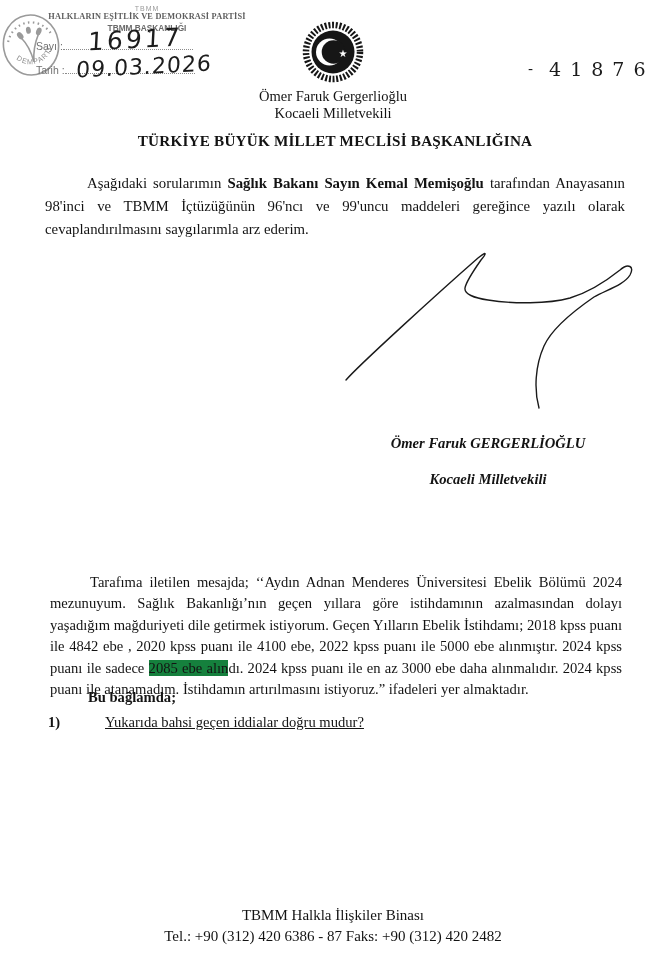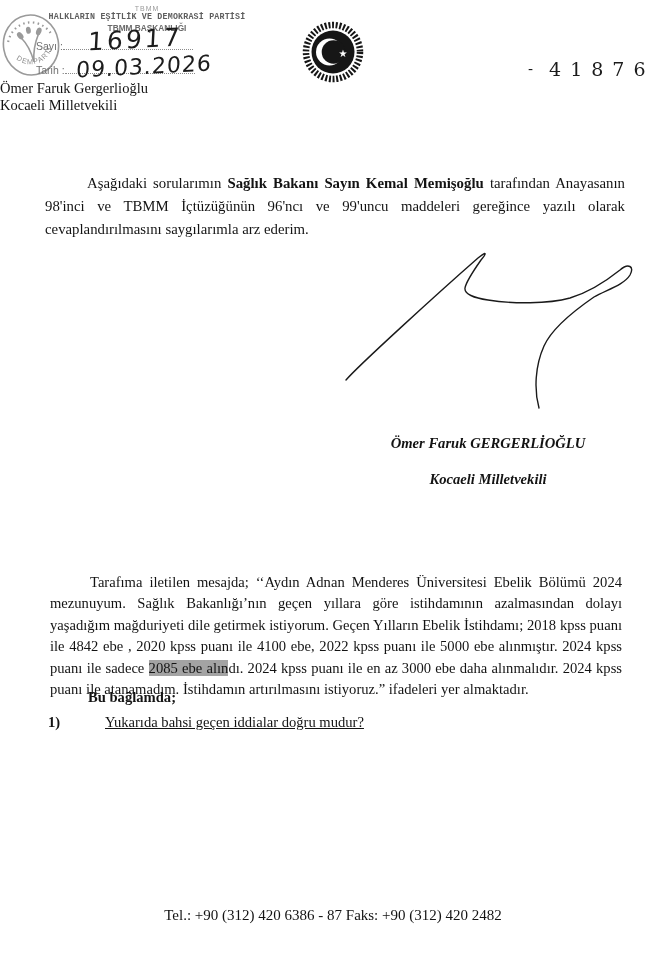--- a/index.html
+++ b/index.html
@@ -5,35 +5,35 @@
   html,body{margin:0;padding:0;background:#e8e8e8;}
   .page{
     position:relative;width:666px;height:978px;background:#ffffff;
     font-family:"Liberation Serif", serif;color:#131313;overflow:hidden;
     margin:0 auto;
   }
   
   .stamp-block{position:absolute;left:36px;top:5px;width:222px;color:#5a5a5a;}
   .stamp-org{font-family:"Liberation Sans",sans-serif;font-size:7px;color:#9a9a9a;
     text-align:center;letter-spacing:1px;}
-  .stamp-line1{font-family:Liberation Mono, monospace;font-size:8.3px;font-weight:bold;
+  .stamp-line1{font-family:Liberation Serif, serif;font-size:8.3px;font-weight:bold;
     color:#5e5e5e;text-align:center;letter-spacing:.2px;white-space:nowrap;}
   .stamp-line2{font-family:"Liberation Sans",sans-serif;font-size:8.3px;font-weight:bold;
     color:#6a6a6a;text-align:center;margin-top:2px;}
   .stamp-row{position:relative;margin-top:6px;height:18px;font-family:"Liberation Sans",sans-serif;
     font-size:10.5px;color:#707070;}
   .stamp-row .dots{display:inline-block;width:130px;border-bottom:1px dotted #8b8b8b;height:10px;}
   .hand{position:absolute;font-family:"DejaVu Sans",sans-serif;color:#1c1c1c;
     transform:rotate(-3deg) skewX(-6deg);font-weight:500;white-space:nowrap;}
   .hand-sayi{left:52px;top:-14px;font-size:25px;letter-spacing:3px;}
   .hand-tarih{left:40px;top:-9px;font-size:22px;letter-spacing:1px;}
   .dem-logo{position:absolute;left:1px;top:10px;}
   
   .tbmm-logo{position:absolute;left:302px;top:21px;}
-  .letterhead{position:absolute;top:80px;left:0;width:666px;line-height:17px;}
+  .letterhead{position:absolute;top:88px;left:0;width:666px;text-align:center;line-height:17px;}
   .letterhead .lh-name{font-size:14.5px;}
   .letterhead .lh-title{font-size:14.5px;}
   
   .doc-number{position:absolute;left:528px;top:58px;display:flex;align-items:center;gap:16px;
     font-family:"DejaVu Serif",serif;font-size:19px;color:#1b1b1b;}
   .doc-number .num{letter-spacing:9px;}
   .doc-number .dash{font-size:15px;}
   
   .heading{position:absolute;top:132px;left:45px;width:580px;text-align:center;
     font-size:15.2px;font-weight:bold;letter-spacing:.2px;}
@@ -41,21 +41,21 @@
   .intro{position:absolute;top:157px;left:45px;width:580px;font-size:14.8px;
     line-height:23px;text-align:justify;text-indent:42px;}
   
   .signature{position:absolute;left:338px;top:248px;}
   .signatory{position:absolute;left:338px;top:435px;width:300px;text-align:center;font-style:italic;}
   .signatory .sg-name{font-size:14.6px;font-weight:bold;}
   .signatory .sg-title{font-size:14.6px;font-weight:bold;margin-top:19px;}
   
   .quote{position:absolute;top:557px;left:50px;width:572px;font-size:14.6px;
     line-height:21.5px;text-align:justify;text-indent:40px;}
-  .hl{background:#a3a3a3;}
+  .hl{background:#15803d;}
   
   .context{position:absolute;top:689px;left:88px;font-size:14.6px;font-weight:bold;}
   .questions{position:absolute;top:712px;left:48px;width:578px;font-size:14.6px;}
   .question{position:relative;text-align:justify;line-height:21.5px;margin-bottom:9px;text-decoration:underline;}
   .qnum{display:inline-block;width:57px;font-weight:bold;}
   
   .footer{position:absolute;top:905px;left:0;width:666px;text-align:center;
     font-size:15px;line-height:21px;}
 </style>
 </head>
@@ -107,20 +107,21 @@
   <div class="doc-number">
     <span class="dash">-</span>
     <span class="num">41876</span>
   </div>
 
   <div class="letterhead">
     <div class="lh-name">Ömer Faruk Gergerlioğlu</div>
     <div class="lh-title">Kocaeli Milletvekili</div>
   </div>
 
+  <div class="heading">TÜRKİYE BÜYÜK MİLLET MECLİSİ BAŞKANLIĞINA</div>
 
   <p class="intro"><span>Aşağıdaki sorularımın </span><b>Sağlık Bakanı Sayın Kemal Memişoğlu</b><span> tarafından Anayasanın 98'inci ve TBMM İçtüzüğünün 96'ncı ve 99'uncu maddeleri gereğince yazılı olarak cevaplandırılmasını saygılarımla arz ederim.</span></p>
 
   <div class="signature">
     <svg width="300" height="170" viewBox="0 0 300 170">
       <path d="M8 132 C20 118 100 45 140 10 C150 2 148 6 143 12 C136 22 128 34 127 40
                C126 46 136 50 150 52 C175 56 210 56 232 50 C252 44 272 30 282 22
                C290 15 297 18 292 27 C286 37 268 42 256 49 C240 60 215 78 206 98
                C197 118 196 142 201 160" fill="none" stroke="#1a1a1a" stroke-width="1.4" stroke-linecap="round"></path>
     </svg>
@@ -133,16 +134,17 @@
 
   <p class="quote"><span>Tarafıma iletilen mesajda; ‘‘Aydın Adnan Menderes Üniversitesi Ebelik Bölümü 2024 mezunuyum. Sağlık Bakanlığı’nın geçen yıllara göre istihdamının azalmasından dolayı yaşadığım mağduriyeti dile getirmek istiyorum. Geçen Yılların Ebelik İstihdamı; 2018 kpss puanı ile 4842 ebe , 2020 kpss puanı ile 4100 ebe, 2022 kpss puanı ile 5000 ebe alınmıştır. 2024 kpss puanı ile sadece </span><span class="hl">2085 ebe alın</span><span>dı. 2024 kpss puanı ile en az 3000 ebe daha alınmalıdır. 2024 kpss puanı ile atanamadım. İstihdamın artırılmasını istiyoruz.” ifadeleri yer almaktadır.</span></p>
 
   <div class="context">Bu bağlamda;</div>
 
   <div class="questions">
     <div class="question"><span class="qnum">1)</span><span>Yukarıda bahsi geçen iddialar doğru mudur?</span></div>
   </div>
 
   <div class="footer">
+    <div>TBMM Halkla İlişkiler Binası</div>
     <div>Tel.: +90 (312) 420 6386 - 87 Faks: +90 (312) 420 2482</div>
   </div>
 
 </div>
 
 </body></html>

